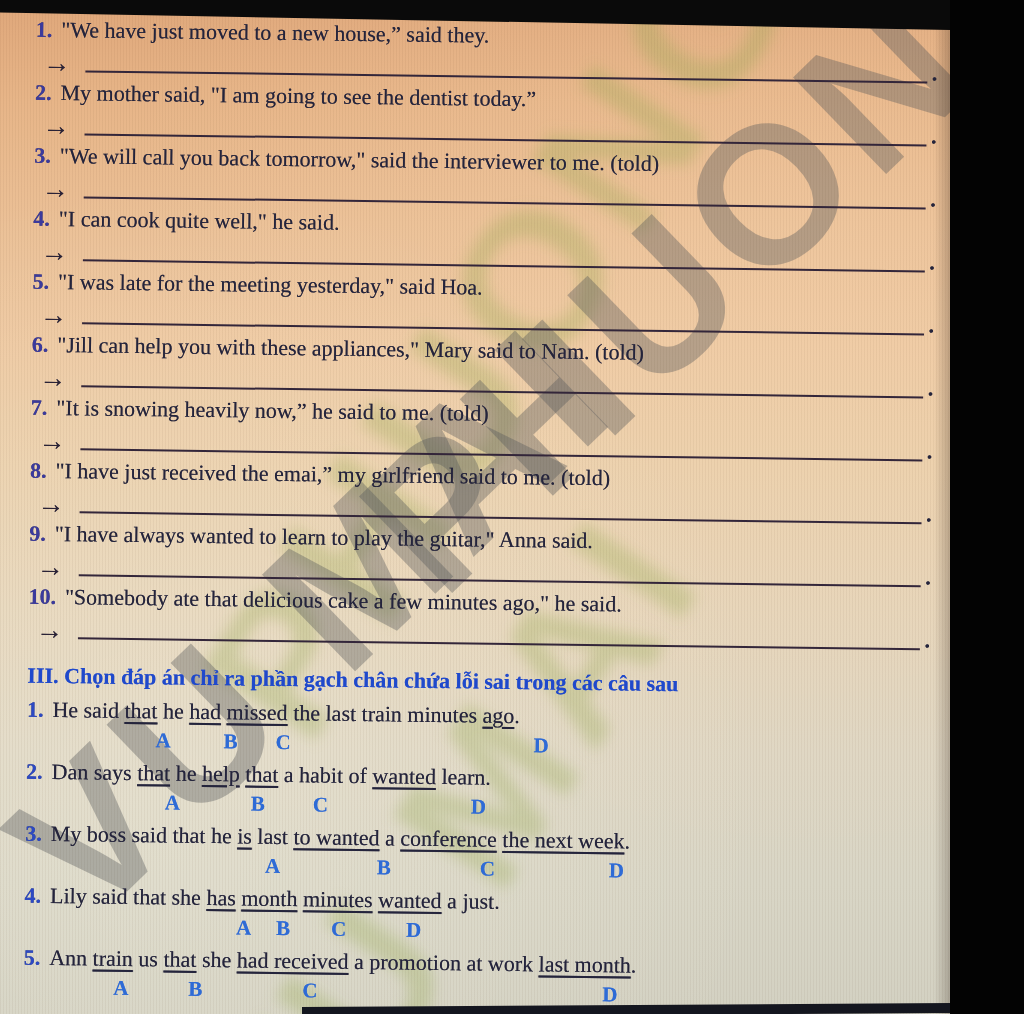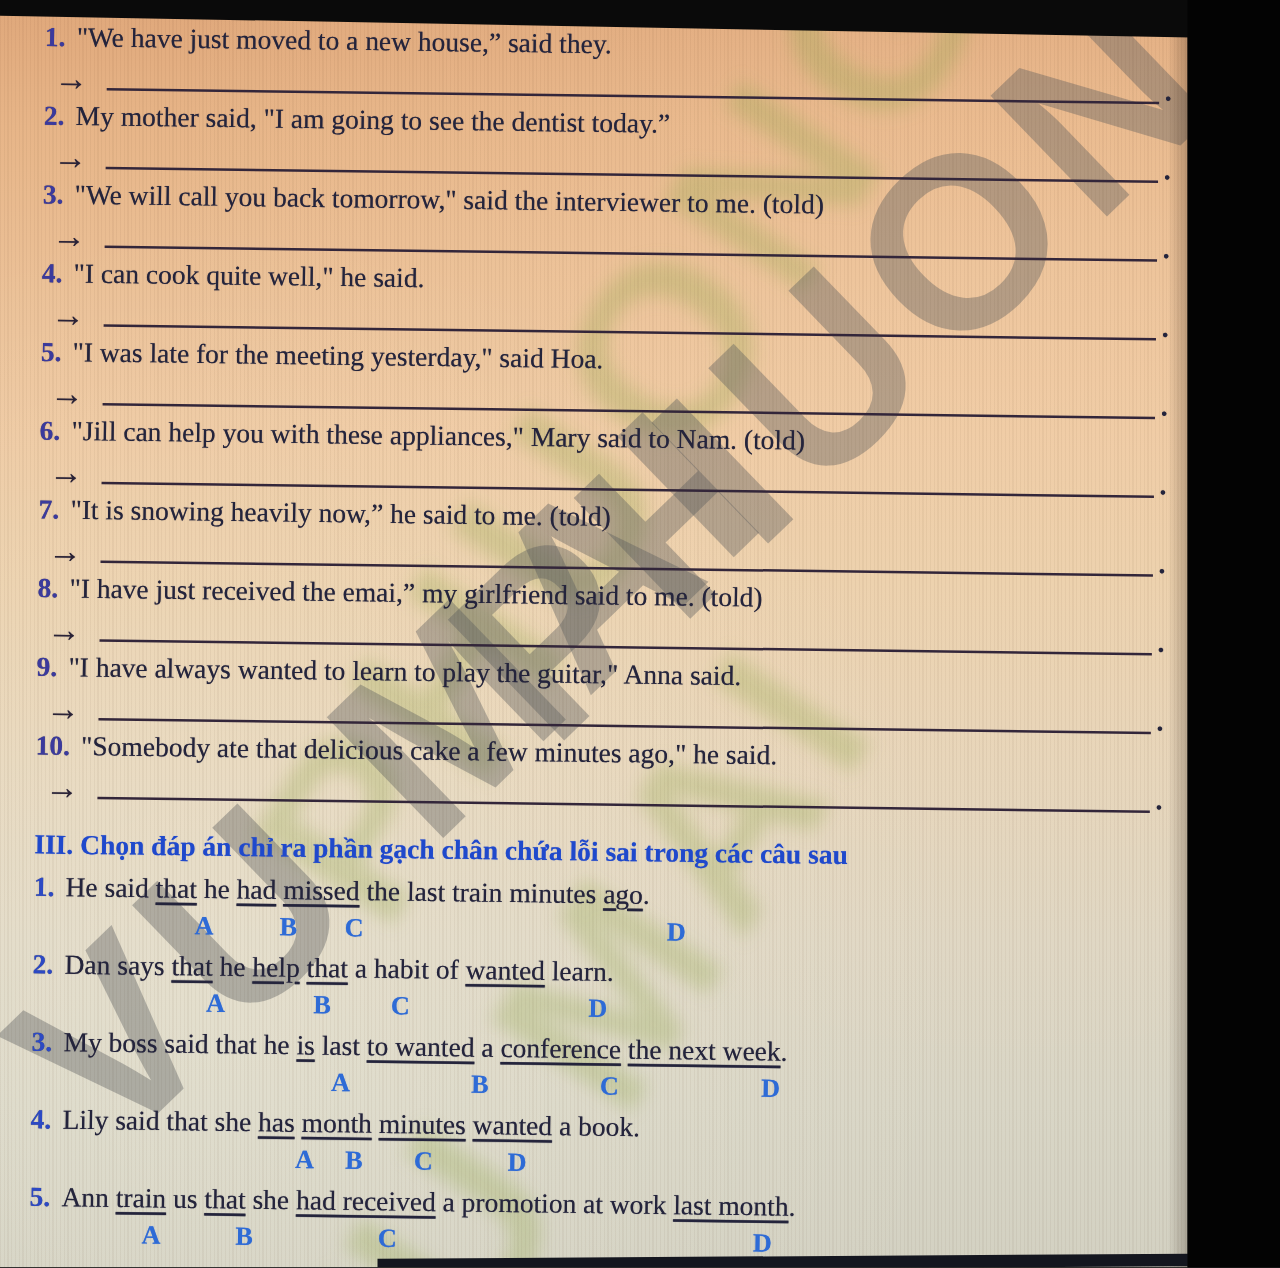--- a/index.html
+++ b/index.html
@@ -217,21 +217,21 @@
           <span class="lbl" style="left:240px">A</span>
           <span class="lbl" style="left:352px">B</span>
           <span class="lbl" style="left:455px">C</span>
           <span class="lbl" style="left:584px">D</span>
         </div>
       </div>
 
       <div class="err-q">
         <div class="s-row">
             <span class="num3">4.</span>
-            <span class="sentence"><span>Lily said that she </span><span class="useg">has</span><span> </span><span class="useg">month</span><span> </span><span class="useg">minutes</span><span> </span><span class="useg">wanted</span><span> a book.</span></span>
+            <span class="sentence"><span>Lily said that she </span><span class="useg">has</span><span> </span><span class="useg">month</span><span> </span><span class="useg">minutes</span><span> </span><span class="useg">wanted</span><span> a just.</span></span>
           </div>
         <div class="lbl-row">
           <span class="lbl" style="left:212px">A</span>
           <span class="lbl" style="left:252px">B</span>
           <span class="lbl" style="left:307px">C</span>
           <span class="lbl" style="left:382px">D</span>
         </div>
       </div>
 
       <div class="err-q">

